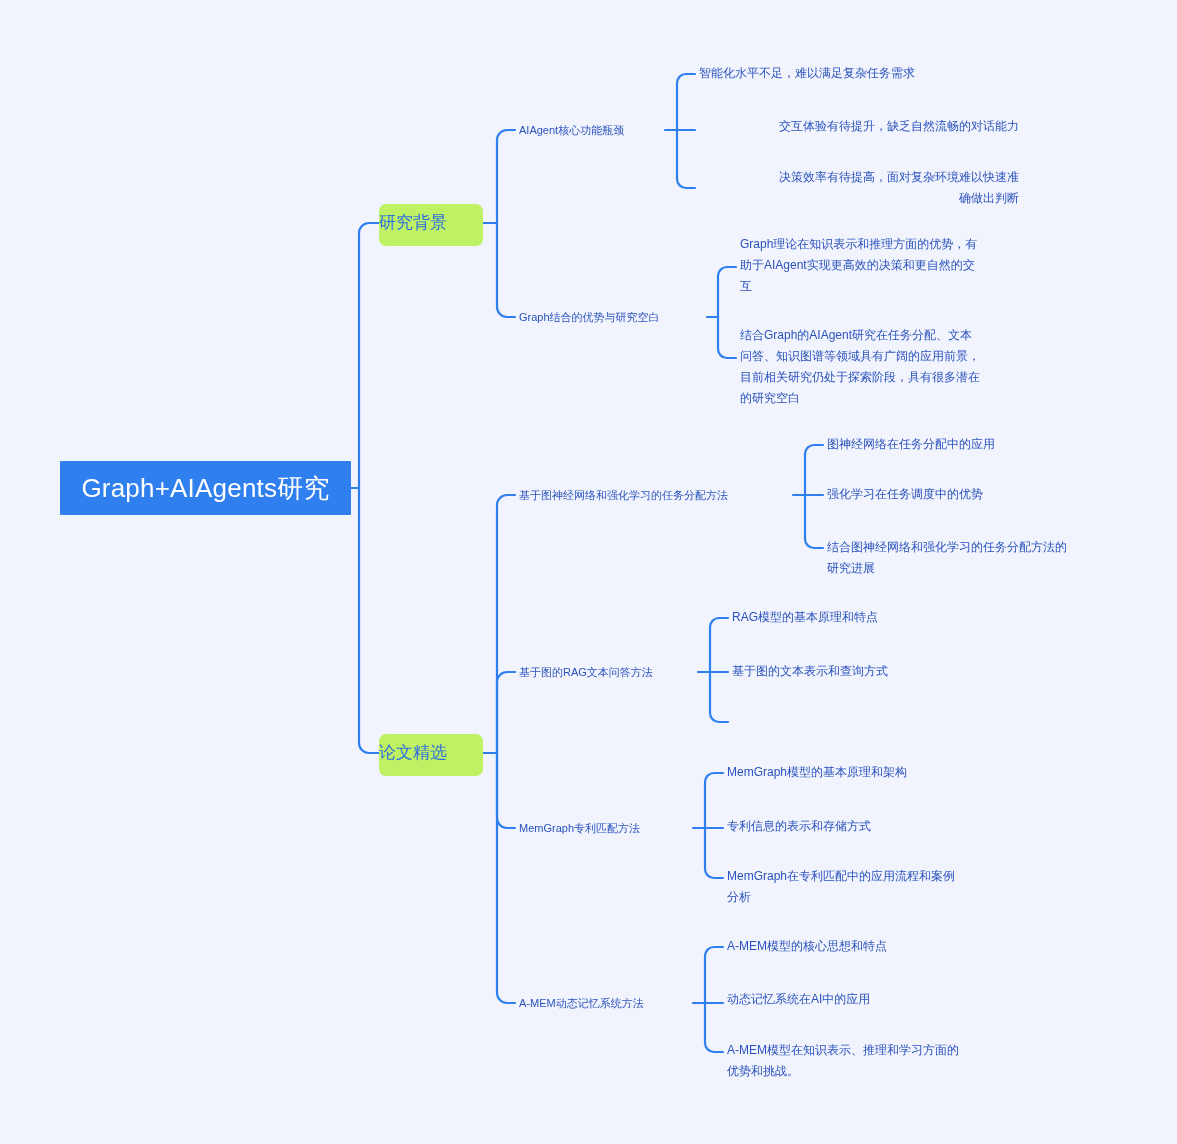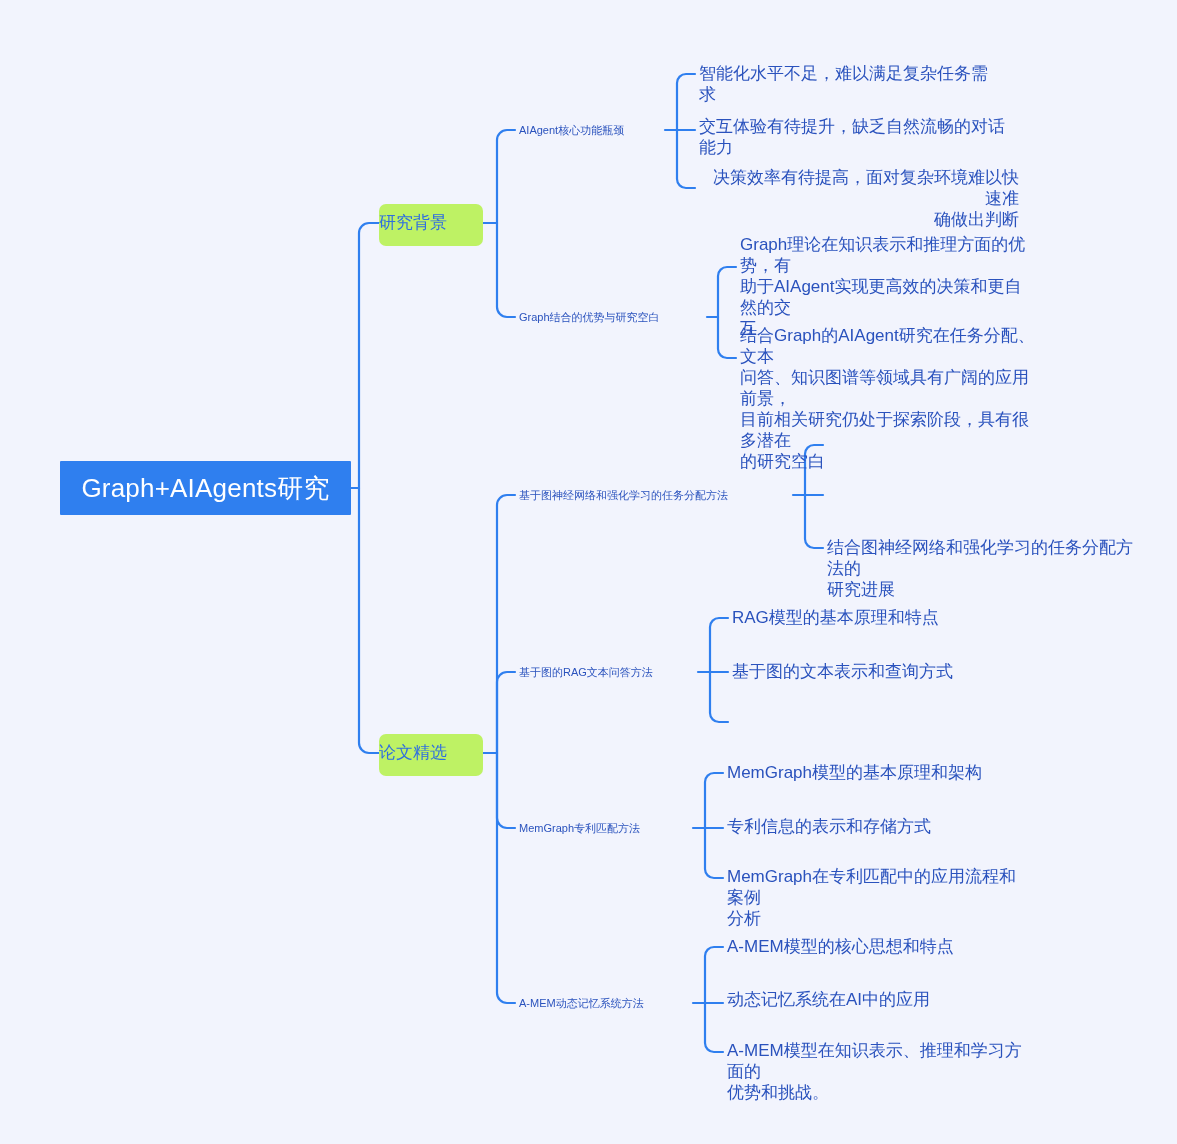--- a/index.html
+++ b/index.html
@@ -59,21 +59,21 @@
   
   .node-l3 {
     color: #2a52bd;
     font-size: 11px;
     line-height: 22px;
     white-space: nowrap;
   }
   
   .node-leaf {
     color: #2a52bd;
-    font-size: 17px;
+    font-size: 12px;
     line-height: 21px;
   }
 </style>
 </head>
 <body>
 
 <div id="mindmap">
 
   <svg id="wires" viewBox="0 0 1177 1144" xmlns="http://www.w3.org/2000/svg">
     <g fill="none" stroke="#2f7fef" stroke-width="2.2" stroke-linecap="round">
@@ -124,38 +124,40 @@
     </g>
   </svg>
 
   <div class="node node-root">Graph+AIAgents研究</div>
 
   <div class="node node-l2" style="left:379px; top:204px;">研究背景</div>
 
   <div class="node node-l3" style="left:519px; top:119px;">AIAgent核心功能瓶颈</div>
 
   <div class="node node-leaf" style="left:699px; top:63px; width:300px;">智能化水平不足，难以满足复杂任务需求</div>
-  <div class="node node-leaf" style="left:699px; top:116px; width:320px;">交互体验有待提升，缺乏自然流畅的对话能力</div>
+  <div class="node node-leaf" style="left:699px; top:116px; width:320px;text-align:right;">交互体验有待提升，缺乏自然流畅的对话能力</div>
   <div class="node node-leaf" style="left:699px; top:167px; width:320px;text-align:right;">决策效率有待提高，面对复杂环境难以快速准
 确做出判断</div>
 
   <div class="node node-l3" style="left:519px; top:306px;">Graph结合的优势与研究空白</div>
 
   <div class="node node-leaf" style="left:740px; top:234px; width:295px;">Graph理论在知识表示和推理方面的优势，有
 助于AIAgent实现更高效的决策和更自然的交
 互</div>
   <div class="node node-leaf" style="left:740px; top:325px; width:295px;">结合Graph的AIAgent研究在任务分配、文本
 问答、知识图谱等领域具有广阔的应用前景，
 目前相关研究仍处于探索阶段，具有很多潜在
 的研究空白</div>
 
   <div class="node node-l2" style="left:379px; top:734px;">论文精选</div>
 
   <div class="node node-l3" style="left:519px; top:484px;">基于图神经网络和强化学习的任务分配方法</div>
 
+  <div class="node node-leaf" style="left:827px; top:434px; width:310px;">图神经网络在任务分配中的应用</div>
+  <div class="node node-leaf" style="left:827px; top:484px; width:310px;">强化学习在任务调度中的优势</div>
   <div class="node node-leaf" style="left:827px; top:537px; width:310px;">结合图神经网络和强化学习的任务分配方法的
 研究进展</div>
 
   <div class="node node-l3" style="left:519px; top:661px;">基于图的RAG文本问答方法</div>
 
   <div class="node node-leaf" style="left:732px; top:607px; width:300px;">RAG模型的基本原理和特点</div>
   <div class="node node-leaf" style="left:732px; top:661px; width:300px;">基于图的文本表示和查询方式</div>
 
   <div class="node node-l3" style="left:519px; top:817px;">MemGraph专利匹配方法</div>
 

